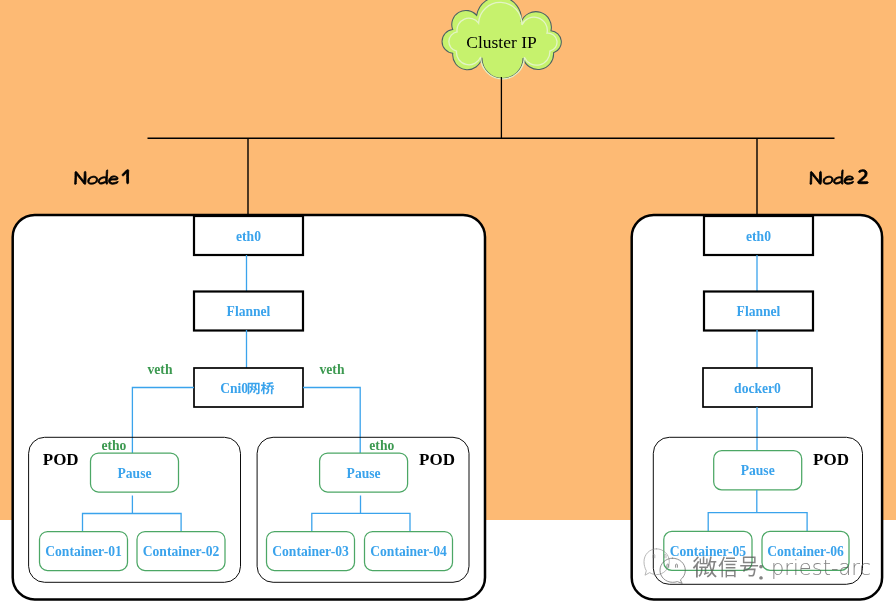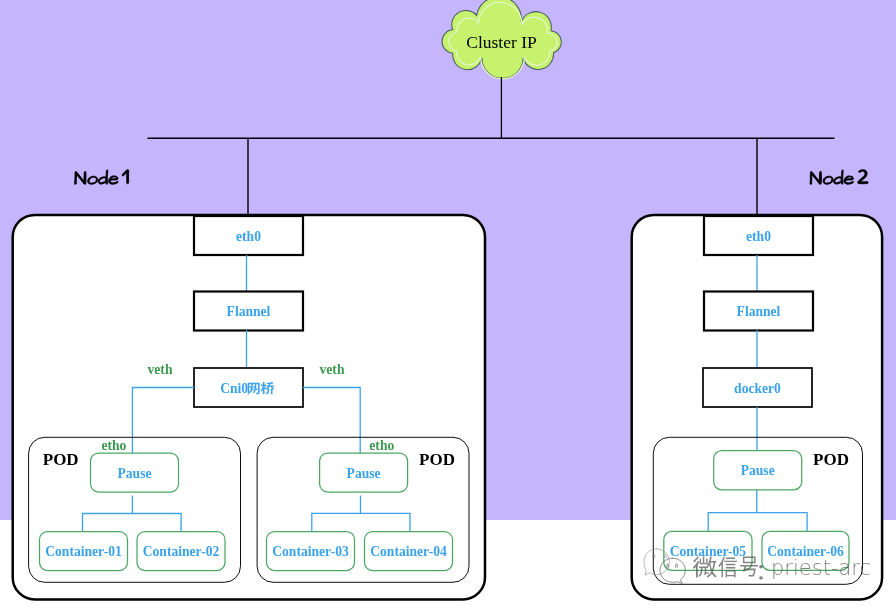--- a/index.html
+++ b/index.html
@@ -1,17 +1,17 @@
 <!DOCTYPE html>
 <html><head>
 <meta charset="utf-8">
 <style>
   html,body{margin:0;padding:0;background:#ffffff;}
   body{width:896px;height:608px;overflow:hidden;font-family:"Liberation Serif",serif;}
-  #stage{position:relative;width:896px;height:520px;background:#c4b5fd;}
+  #stage{position:relative;width:896px;height:520px;background:#fdba74;}
   svg{display:block;shape-rendering:geometricPrecision;}
   .boxlabel{font-family:"Liberation Serif",serif;font-weight:bold;font-size:13.6px;fill:#3aa3ec;text-anchor:middle;}
   .greenlabel{font-family:"Liberation Serif",serif;font-weight:bold;font-size:13.6px;fill:#3c9950;text-anchor:middle;}
   .podlabel{font-family:"Liberation Serif",serif;font-weight:bold;font-size:17px;fill:#000;text-anchor:middle;}
   .cloudlabel{font-family:"Liberation Serif",serif;font-size:17.5px;fill:#000;text-anchor:middle;}
 </style>
 </head>
 <body>
 
 <div id="stage">

